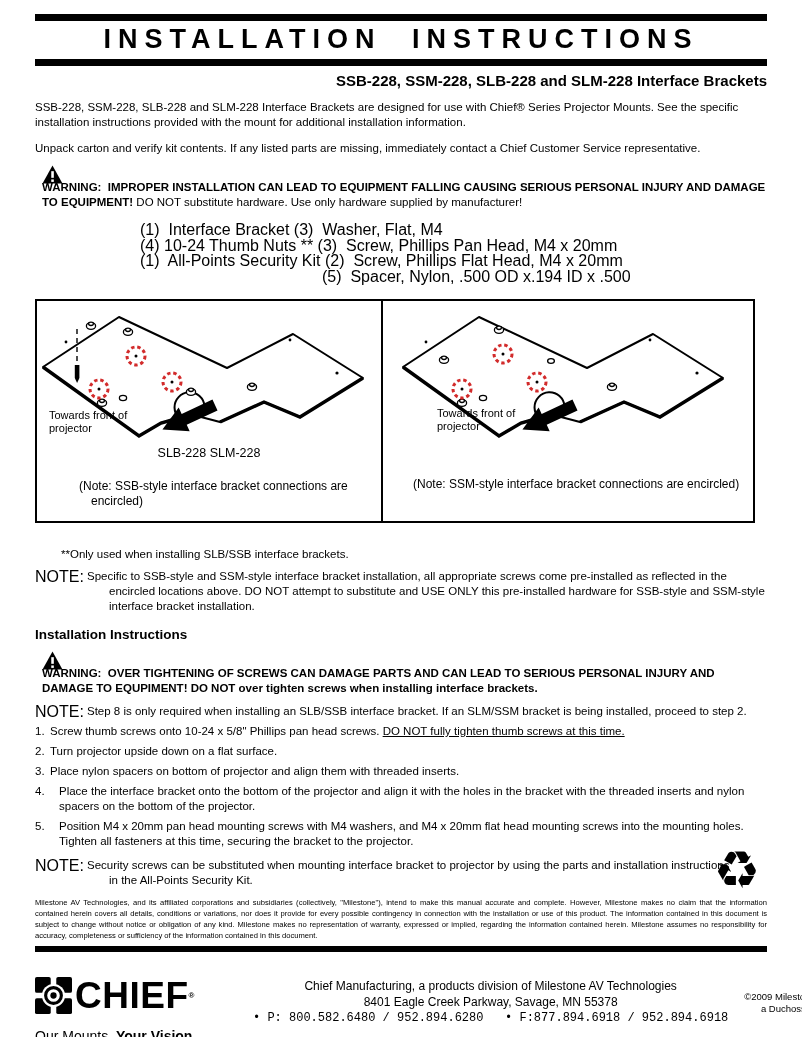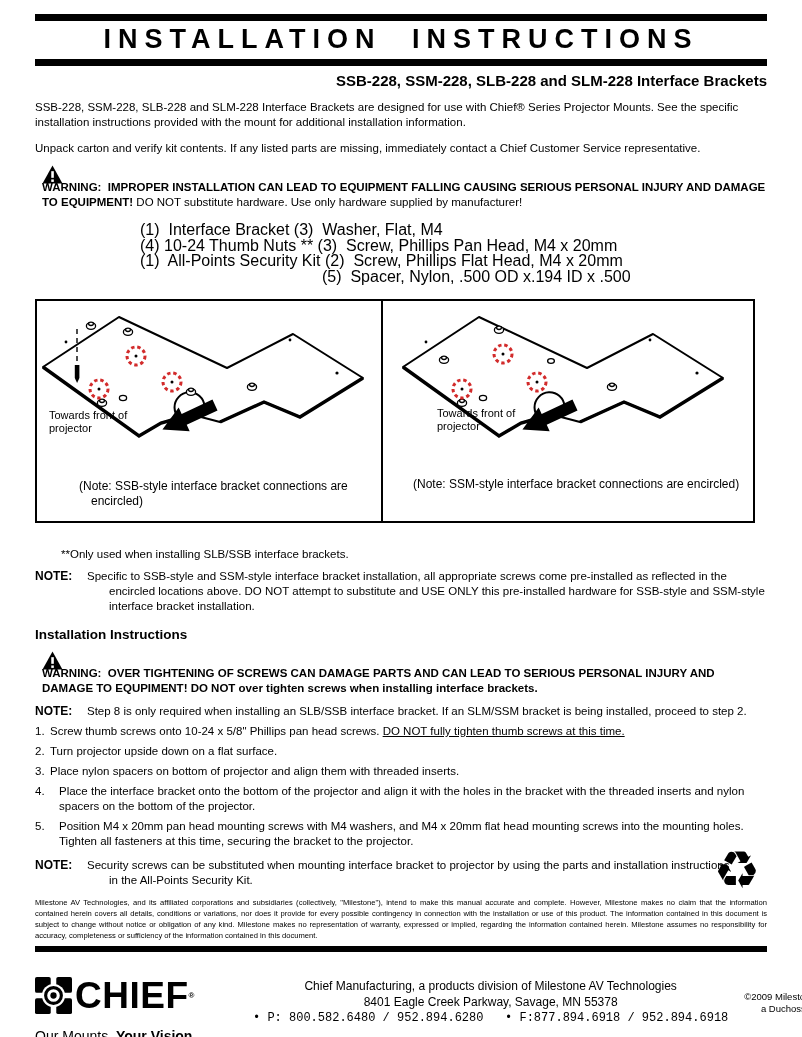--- a/index.html
+++ b/index.html
@@ -36,21 +36,21 @@
   .dcell.right .bracket-svg { left:16px; }
   .toward-label { position:absolute; left:12px; top:108px; width:90px; font-size:11px; line-height:13px; }
   .dcell.right .toward-label { left:54px; top:106px; }
   .dcaption { position:absolute; left:0; top:145px; width:100%; text-align:center; font-size:12.5px; }
   .dnote { position:absolute; left:42px; top:178px; width:290px; font-size:12px; line-height:14.5px; padding-left:12px; text-indent:-12px; }
   .dcell.right .dnote { left:30px; top:176px; width:330px; }
 
   .footnote { margin-top:25px; margin-left:26px; font-size:11.5px; }
 
   .noteblk { display:flex; margin-top:9px; font-size:11.5px; line-height:15px; }
-  .noteblk .nlabel { font-weight:bold; font-size:12px; flex:0 0 52px; }
+  .noteblk .nlabel { font-weight:normal; font-size:16px; flex:0 0 52px; }
   .noteblk .nbody { flex:1; padding-left:22px; text-indent:-22px; }
   .noteblk.tight .nbody { max-width:648px; }
 
   .sec-heading { margin-top:13px; font-size:13.5px; font-weight:bold; }
 
   
   .steps { margin-top:4px; }
   .step { display:flex; margin-top:5px; font-size:11.5px; line-height:15px; }
   .step .snum { flex:0 0 15px; }
   .step.wide .snum { flex:0 0 24px; }
@@ -151,20 +151,21 @@
             <circle cx="60" cy="84" r="1.5" fill="#000"></circle>
           <circle cx="133" cy="77" r="9" fill="none" stroke="#d22b2b" stroke-width="3" stroke-dasharray="3.4,2.8"></circle>
             <circle cx="133" cy="77" r="1.5" fill="#000"></circle>
         </g>
 
         <g transform="translate(176,100) rotate(155)">
           <polygon points="0,-6 34,-6 34,-13 58,0 34,13 34,6 0,6" fill="#000"></polygon>
         </g>
       </svg>
       <div class="toward-label">Towards front of projector</div>
+      <div class="dcaption">SLB-228 SLM-228</div>
       <div class="dnote">(Note: SSB-style interface bracket connections are encircled)</div>
     </div>
 
     <div class="dcell right">
       <svg class="bracket-svg" width="335" height="150" viewBox="0 0 335 150">
         <path d="M 4 62 L 80 12 L 188 63 L 254 29 L 324 73 L 261 112 L 225 97 L 181 117 L 162 112 A 15 15 0 1 0 140 113 L 122 118 L 100 131 Z" fill="#fff" stroke="#000" stroke-width="2" stroke-linejoin="round"></path>
         <path d="M 324 73 L 261 112 L 225 97 L 181 117" fill="none" stroke="#000" stroke-width="3.4"></path>
         <path d="M 140 113 L 122 118 L 100 131 L 4 62" fill="none" stroke="#000" stroke-width="3.4"></path>
         <g fill="#fff" stroke="#000" stroke-width="1.3">
           <ellipse cx="100" cy="25" rx="4.6" ry="3.4"></ellipse>

